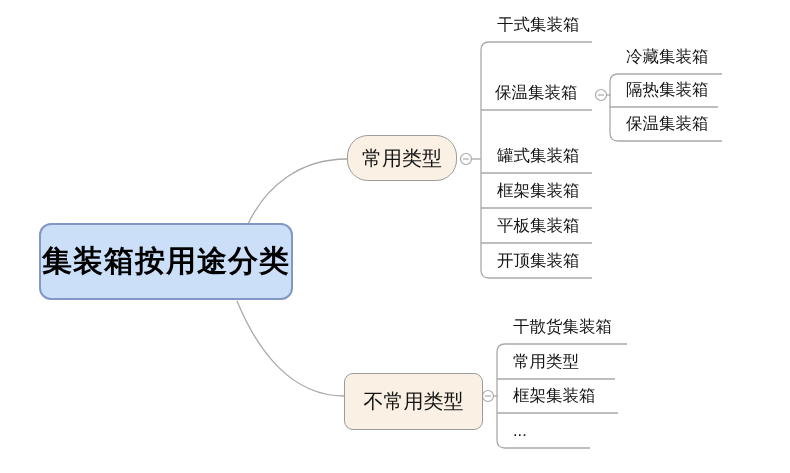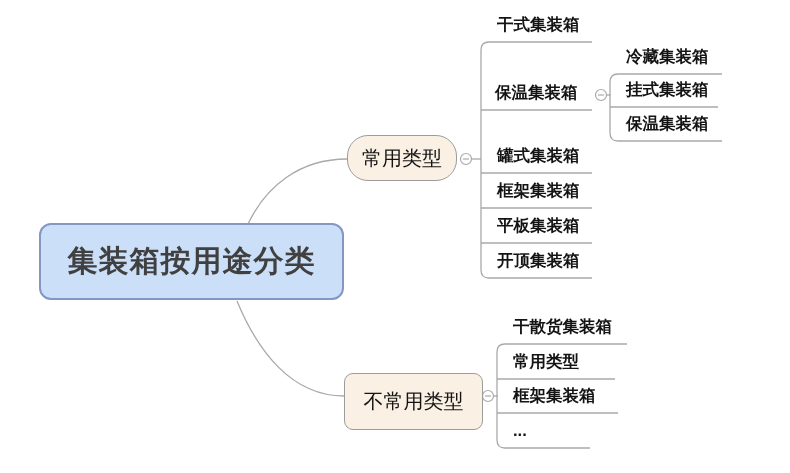--- a/index.html
+++ b/index.html
@@ -2,35 +2,35 @@
 <html><head>
 <meta charset="utf-8">
 <style>
   html,body{margin:0;padding:0;background:#fff;}
   .canvas{
     position:relative;width:790px;height:473px;background:#ffffff;overflow:hidden;
     font-family:"Liberation Sans","DejaVu Sans",sans-serif;
   }
   .canvas svg{position:absolute;left:0;top:0;}
   .root-node{
-    position:absolute;left:39px;top:223px;width:305px;height:77px;
+    position:absolute;left:39px;top:223px;width:254px;height:77px;
     background:#cbdff8;border:2px solid #8397c5;border-radius:12px;
     display:flex;align-items:center;justify-content:center;
-    font-size:30px;font-weight:bold;color:#404040;box-sizing:border-box;
+    font-size:30px;font-weight:bold;color:#000000;box-sizing:border-box;
     letter-spacing:1px;
   }
   .branch-node{
     position:absolute;background:#faf1e4;border:1.5px solid #9c9c9c;border-radius:9px;
     display:flex;align-items:center;justify-content:center;
     font-size:20px;color:#141414;box-sizing:border-box;
   }
   .b-common{left:347px;top:135px;width:110px;height:46px;border-radius:21px;}
   .b-uncommon{left:344px;top:373px;width:139px;height:57px;}
   .leaf{
-    position:absolute;font-size:16.5px;line-height:19px;color:#141414;white-space:nowrap;font-weight:bold;
+    position:absolute;font-size:16.5px;line-height:19px;color:#141414;white-space:nowrap;
   }
 </style>
 </head>
 <body>
 
 <div class="canvas">
 
   <svg width="790" height="473" viewBox="0 0 790 473">
     <g fill="none" stroke="#a9a9a9" stroke-width="1.3">
 
@@ -80,21 +80,21 @@
   <div class="branch-node b-uncommon">不常用类型</div>
 
   <div class="leaf" style="left:497px;top:15px">干式集装箱</div>
   <div class="leaf" style="left:495px;top:83px">保温集装箱</div>
   <div class="leaf" style="left:497px;top:146px">罐式集装箱</div>
   <div class="leaf" style="left:497px;top:181px">框架集装箱</div>
   <div class="leaf" style="left:497px;top:216px">平板集装箱</div>
   <div class="leaf" style="left:497px;top:251px">开顶集装箱</div>
 
   <div class="leaf" style="left:626px;top:47px">冷藏集装箱</div>
-  <div class="leaf" style="left:626px;top:80px">挂式集装箱</div>
+  <div class="leaf" style="left:626px;top:80px">隔热集装箱</div>
   <div class="leaf" style="left:626px;top:114px">保温集装箱</div>
 
   <div class="leaf" style="left:513px;top:317px">干散货集装箱</div>
   <div class="leaf" style="left:513px;top:352px">常用类型</div>
   <div class="leaf" style="left:513px;top:386px">框架集装箱</div>
   <div class="leaf" style="left:513px;top:421px">...</div>
 
 </div>
 
 </body></html>

